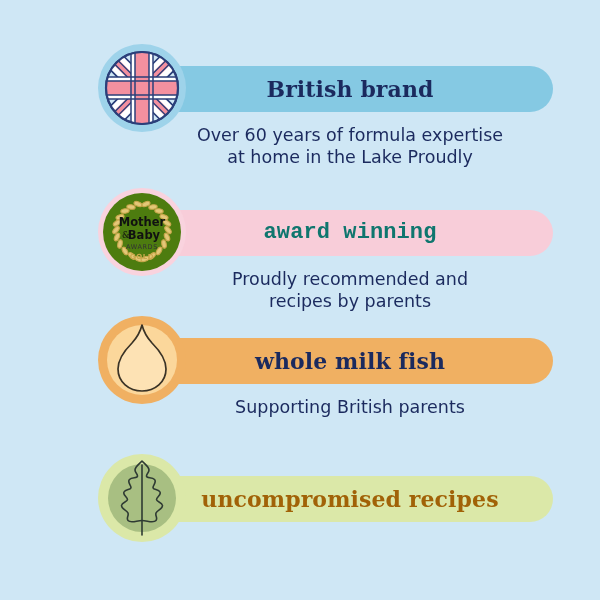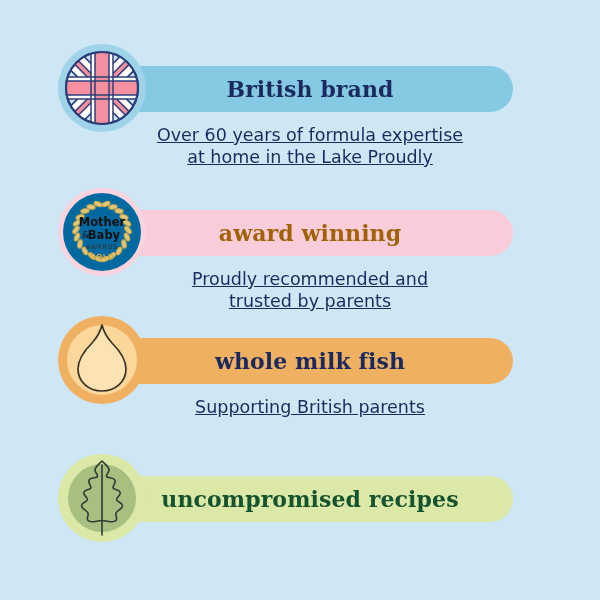--- a/index.html
+++ b/index.html
@@ -12,20 +12,21 @@
     overflow: hidden;
     background: #cfe7f5;
     font-family: "Liberation Sans", sans-serif;
     -webkit-font-smoothing: antialiased;
   }
   #infographic {
     position: relative;
     width: 548px;
     height: 600px;
     background: #cfe7f5;
+    margin-left: 40px;
   }
 
   
   .feature-row {
     position: absolute;
     left: 0;
     width: 600px;
   }
 
   
@@ -87,40 +88,40 @@
   #row-british .pill { top: 22px; background: #85c9e3; }
   #row-british .pill-heading { top: 22px; }
   #row-british .icon-badge { top: 0px; background: #9ed3ea; }
   #row-british .subtitle { top: 80px; }
 
   
   #row-award { top: 188px; height: 130px; }
   #row-award .pill { top: 22px; background: #f8cdd9; }
   #row-award .pill-heading { top: 22px; color: #2a1b45; }
   #row-award .icon-badge { top: 0px; background: #f9d3de; }
-  #row-award .icon-inner { width: 78px; height: 78px; background: #0369a1; }
+  #row-award .icon-inner { width: 78px; height: 78px; background: #4d7c0f; }
   #row-award .subtitle { top: 80px; }
 
   
   #row-milk { top: 316px; height: 125px; }
   #row-milk .pill { top: 22px; background: #f0b062; }
   #row-milk .pill-heading { top: 22px; }
   #row-milk .icon-badge { top: 0px; background: #f0b062; }
   #row-milk .icon-inner { width: 70px; height: 70px; background: #fbd79b; }
   #row-milk .subtitle { top: 80px; }
 
   
   #row-recipes { top: 454px; height: 125px; }
   #row-recipes .pill { top: 22px; background: #dbe8a8; }
   #row-recipes .pill-heading { top: 22px; }
   #row-recipes .icon-badge { top: 0px; background: #dbe8a8; }
   #row-recipes .icon-inner { width: 68px; height: 68px; background: #a8bf82; }
   #row-recipes .subtitle { top: 80px; }
 
-  .sub-line { display: block; text-decoration: underline; }
+  .sub-line { display: block; }
 
   svg { display: block; overflow: visible; }
 </style>
 </head>
 <body style="background: rgb(207, 231, 245);">
 
 <div id="infographic">
 
   <div class="feature-row" id="row-british">
 
@@ -164,21 +165,21 @@
     <div class="subtitle">
       <span class="sub-line">Over 60 years of formula expertise</span>
       <span class="sub-line">at home in the Lake Proudly</span>
     </div>
   </div>
 
   <div class="feature-row" id="row-award">
 
     <div class="pill" style="background: rgb(248, 205, 217);"></div>
 
-    <div class="pill-heading" style="color: #a16207;">award winning</div>
+    <div class="pill-heading" style="color: #0f766e; font-family: Liberation Mono, monospace;">award winning</div>
 
     <div class="icon-badge" style="background: rgb(249, 211, 222);">
       <div class="icon-inner">
         <span>
           <svg width="78" height="78" viewBox="0 0 78 78">
 
             <g stroke="#c9a84c" stroke-width="1.1" fill="#e3c878">
               <g>
                 <ellipse cx="14" cy="44" rx="4.2" ry="2.2" transform="rotate(-65 14 44)"></ellipse>
                 <ellipse cx="13" cy="37" rx="4.2" ry="2.2" transform="rotate(-50 13 37)"></ellipse>
@@ -211,21 +212,21 @@
             <text x="41" y="45.5" text-anchor="middle" font-family="DejaVu Sans, Liberation Sans, sans-serif" font-size="11.5" font-weight="bold" fill="#111111">Baby</text>
             <text x="39" y="56" text-anchor="middle" font-family="DejaVu Sans, Liberation Sans, sans-serif" font-size="6.5" letter-spacing="0.6" fill="#333333">AWARDS</text>
             <text x="39" y="66" text-anchor="middle" font-family="DejaVu Sans, Liberation Sans, sans-serif" font-size="7" font-weight="bold" letter-spacing="0.6" fill="#c9a84c">GOLD</text>
           </svg>
         </span>
       </div>
     </div>
 
     <div class="subtitle">
       <span class="sub-line">Proudly recommended and</span>
-      <span class="sub-line">trusted by parents</span>
+      <span class="sub-line">recipes by parents</span>
     </div>
   </div>
 
   <div class="feature-row" id="row-milk">
 
     <div class="pill" style="background: rgb(240, 176, 98);"></div>
 
     <div class="pill-heading" style="color: rgb(27, 42, 94);">whole milk fish</div>
 
     <div class="icon-badge" style="background: rgb(240, 176, 98);">
@@ -246,21 +247,21 @@
 
     <div class="subtitle">
       <span class="sub-line">Supporting British parents</span>
     </div>
   </div>
 
   <div class="feature-row" id="row-recipes">
 
     <div class="pill" style="background: rgb(219, 232, 168);"></div>
 
-    <div class="pill-heading" style="color: #14532d;">uncompromised recipes</div>
+    <div class="pill-heading" style="color: #a16207;">uncompromised recipes</div>
 
     <div class="icon-badge" style="background: rgb(219, 232, 168);">
       <div class="icon-inner">
         <span>
           <svg width="62" height="82" viewBox="0 0 62 82">
             <path d="M31 4
                      C35 8 38 10 38 13
                      C38 16 35.5 16.5 35.5 19
                      C35.5 21.5 41 20 43.5 22.5
                      C46 25 42 28 42 30.5

